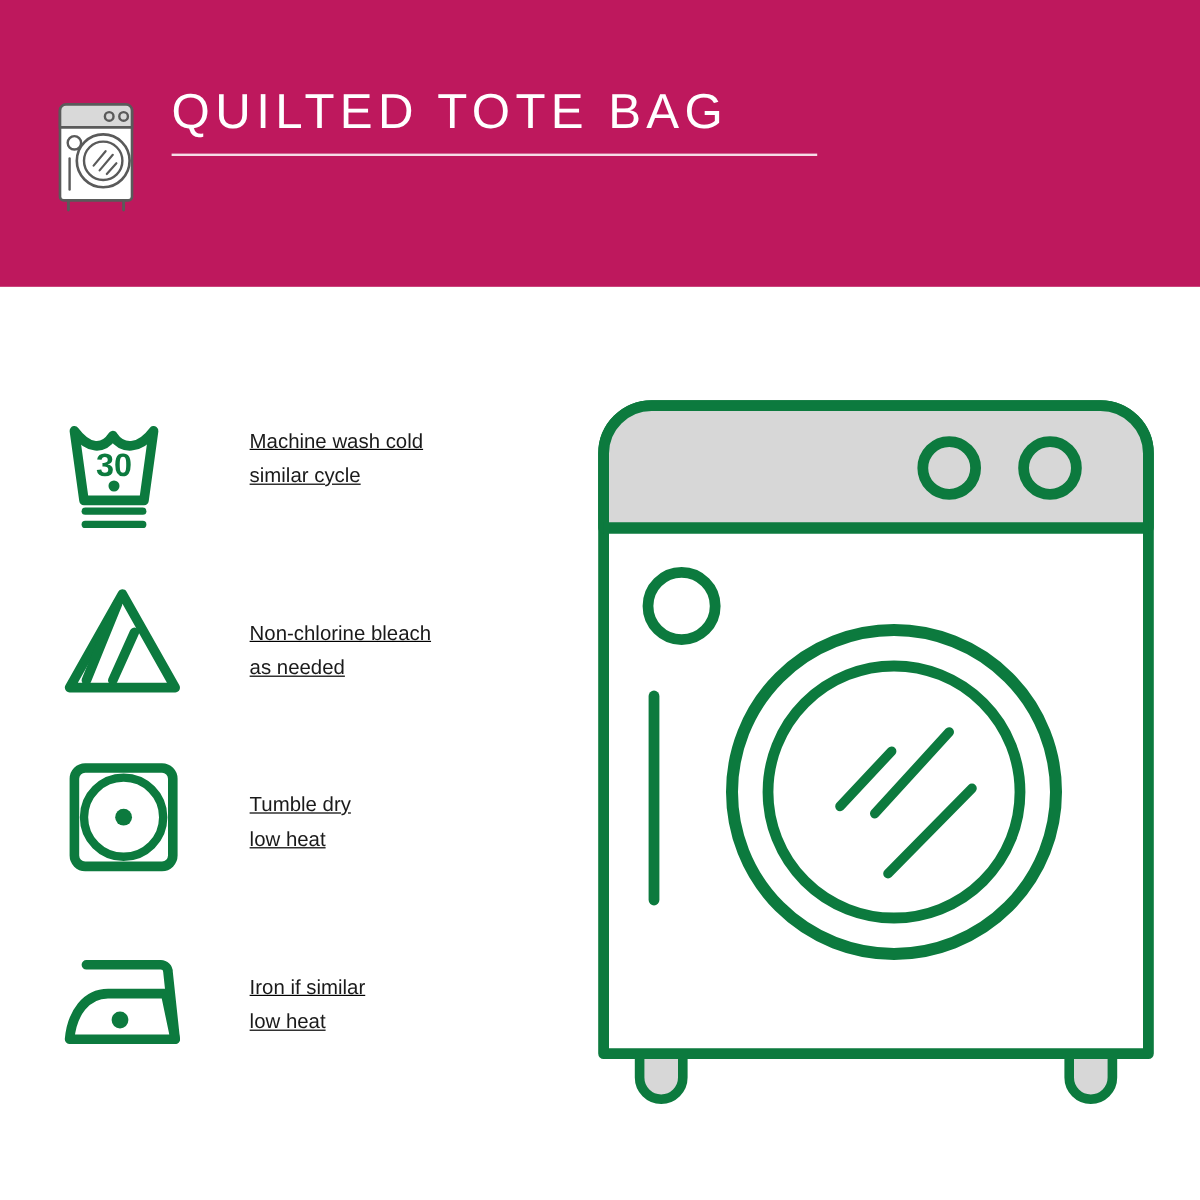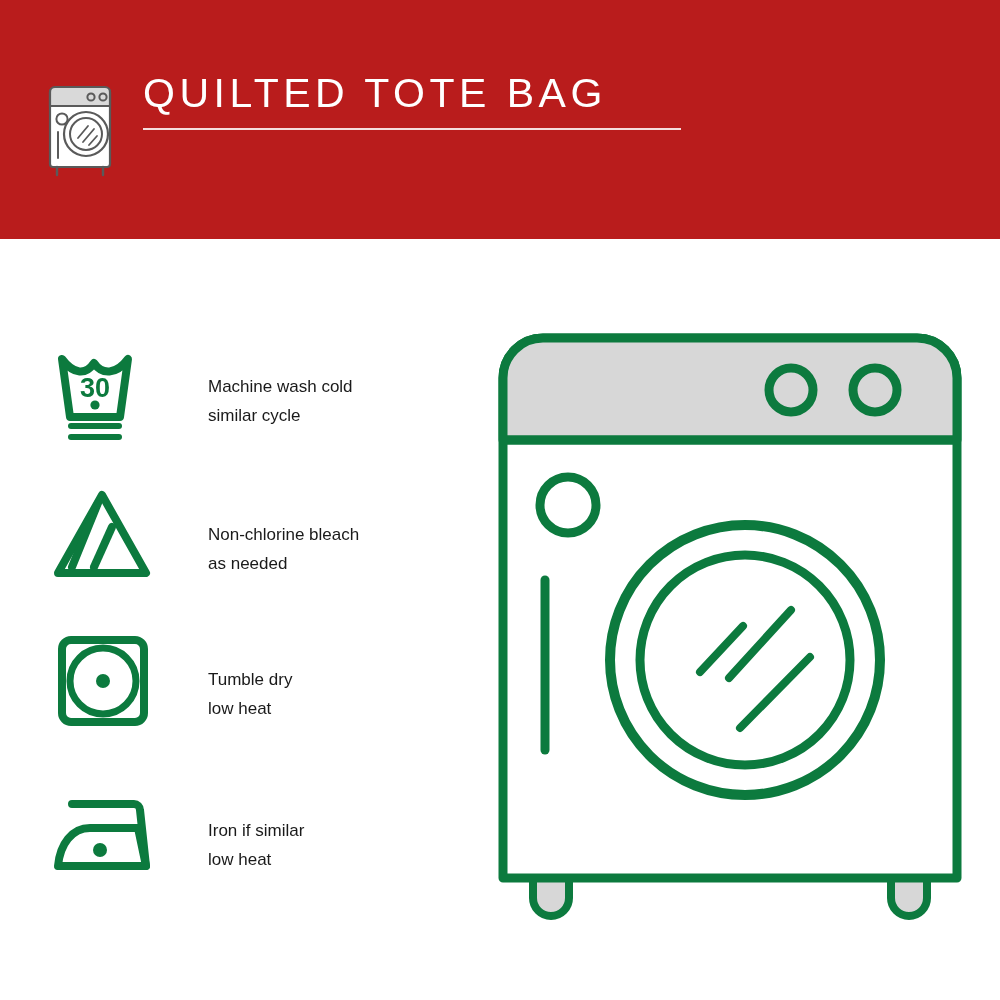--- a/index.html
+++ b/index.html
@@ -14,21 +14,21 @@
     position:relative;
     width:1000px; height:1000px;
     background:#ffffff;
   }
 
   
   #header {
     position:absolute;
     left:0; top:0;
     width:1000px; height:239px;
-    background:#b91c1c;
+    background:#be185d;
   }
   #header-logo {
     position:absolute;
     left:45px; top:72px;
     width:74px; height:106px;
   }
   #header-titles {
     position:absolute;
     left:143px; top:68px;
     width:560px;
@@ -59,21 +59,22 @@
   #care-list {
     position:absolute;
     left:0; top:240px;
     width:480px; height:760px;
   }
   .care-row {
     position:absolute;
     left:50px;
     width:420px;
     display:flex;
-    align-items:center;
+    align-items:flex-start;
+    text-decoration:underline;
   }
   .care-icon {
     width:110px;
     flex:0 0 110px;
     display:flex;
     align-items:flex-start;
     justify-content:flex-start;
   }
   .care-text {
     margin-left:48px;

